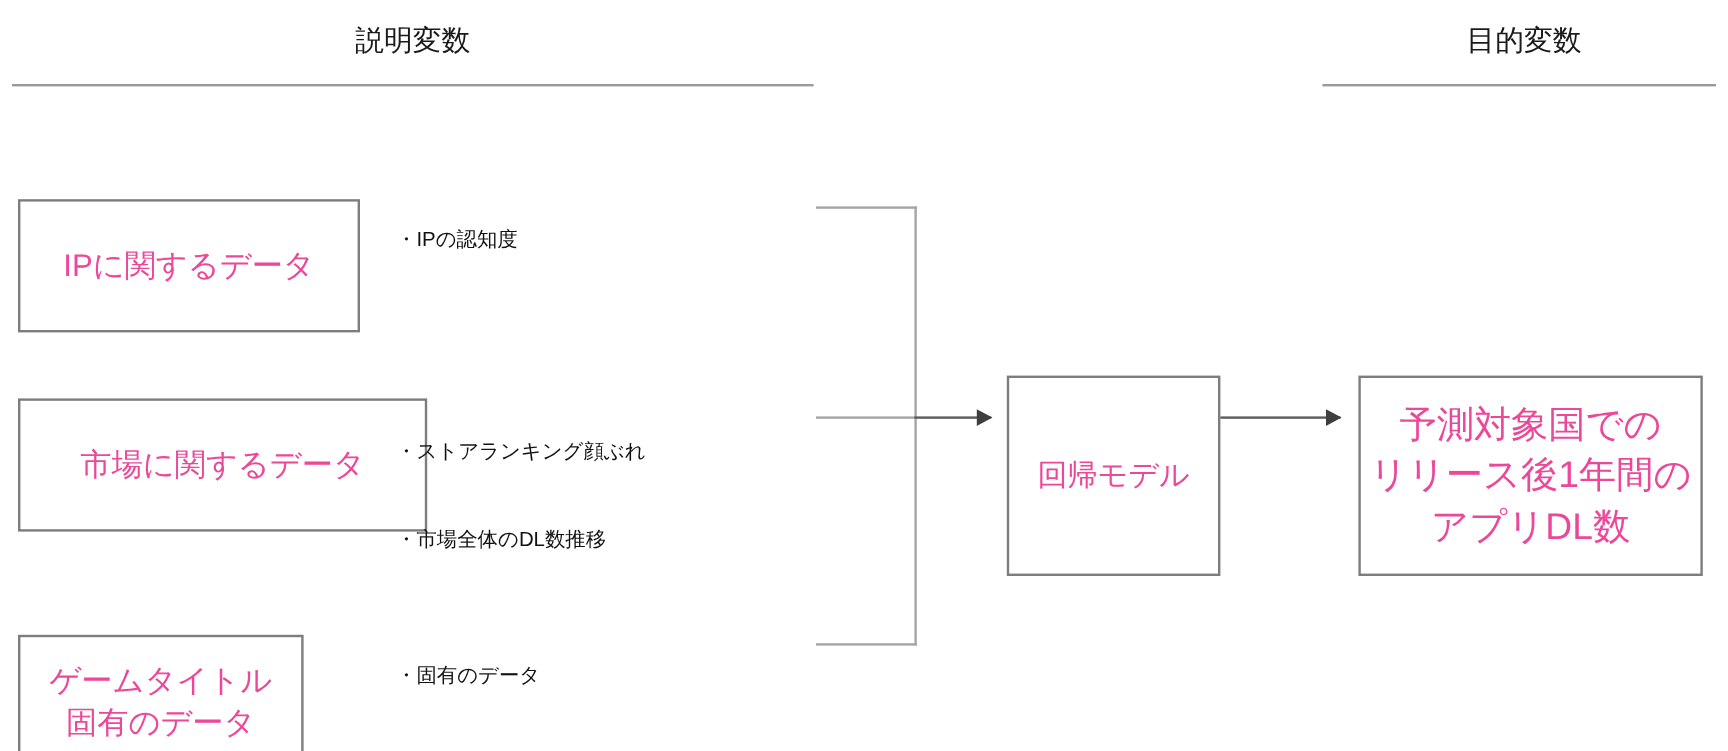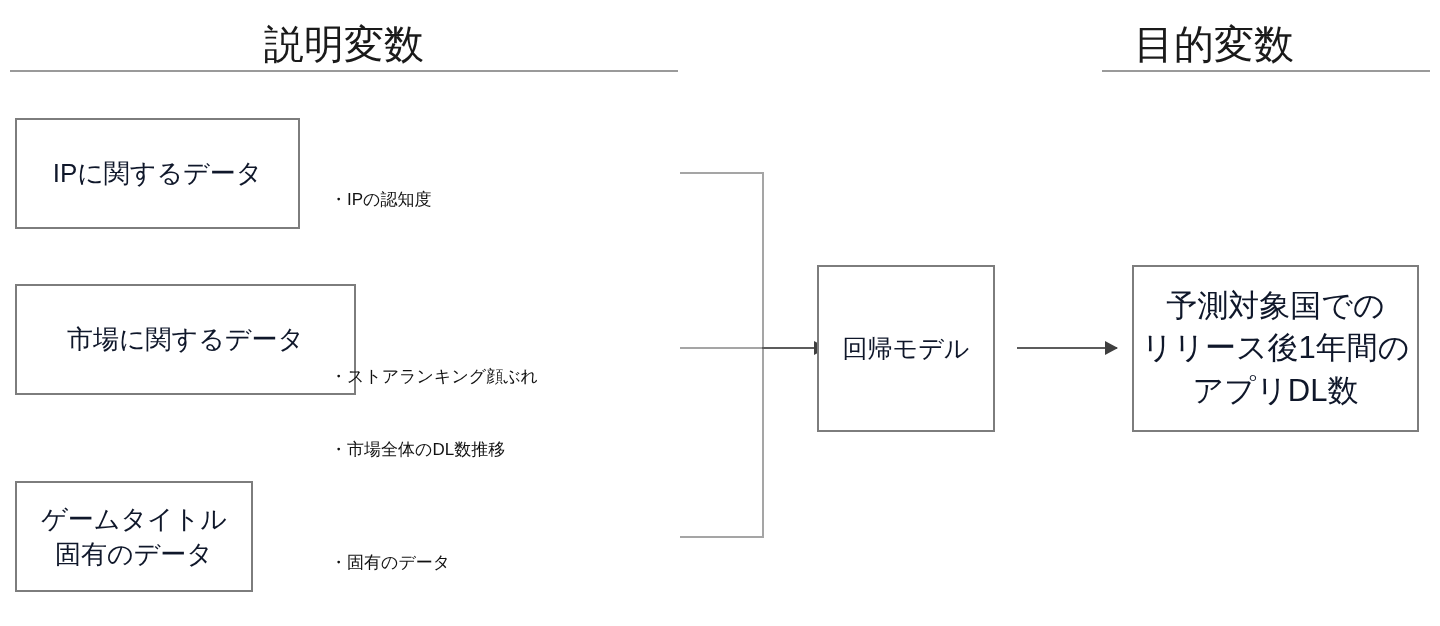--- a/index.html
+++ b/index.html
@@ -15,27 +15,27 @@
     background: #ffffff;
     font-family: "Liberation Sans", "DejaVu Sans", sans-serif;
     color: #1a1a1a;
     overflow: hidden;
   }
 
   
   .col-header {
     position: absolute;
     text-align: center;
-    font-size: 40px;
+    font-size: 24px;
     line-height: 1.1;
     color: #1a1a1a;
     white-space: nowrap;
   }
   #header-explanatory { left: 10px;   top: 22px;  width: 668px; }
-  #header-objective   { left: 1050px; top: 22px;  width: 328px; }
+  #header-objective   { left: 1106px; top: 22px;  width: 328px; }
 
   .header-rule {
     position: absolute;
     height: 0;
     border-top: 2px solid #9a9a9a;
   }
   #rule-explanatory { left: 10px;   top: 70px; width: 668px; }
   #rule-objective   { left: 1102px; top: 70px; width: 328px; }
 
   
@@ -43,29 +43,30 @@
     position: absolute;
     box-sizing: border-box;
     border: 2px solid #7d7d7d;
     background: #ffffff;
     display: flex;
     align-items: center;
     justify-content: center;
     text-align: center;
     font-size: 26px;
     line-height: 1.32;
-    color: #0f172a;
+    color: #ec4899;
     white-space: pre-line;
+    margin-top: 48px;
   }
 
   #box-ip        { left: 15px;  top: 118px; width: 285px; height: 111px; }
   #box-market    { left: 15px;  top: 284px; width: 341px; height: 111px; }
   #box-title     { left: 15px;  top: 481px; width: 238px; height: 111px; }
 
-  #box-model     { left: 817px; top: 265px; width: 178px; height: 167px; font-size: 25px; }
+  #box-model     { left: 839px; top: 265px; width: 178px; height: 167px; font-size: 25px; }
   #box-output    { left: 1132px;top: 265px; width: 287px; height: 167px; font-size: 31px; line-height: 1.36; }
 
   
   .bullet-list {
     position: absolute;
     font-size: 17px;
     line-height: 1.42;
     color: #111111;
     white-space: pre;
   }

